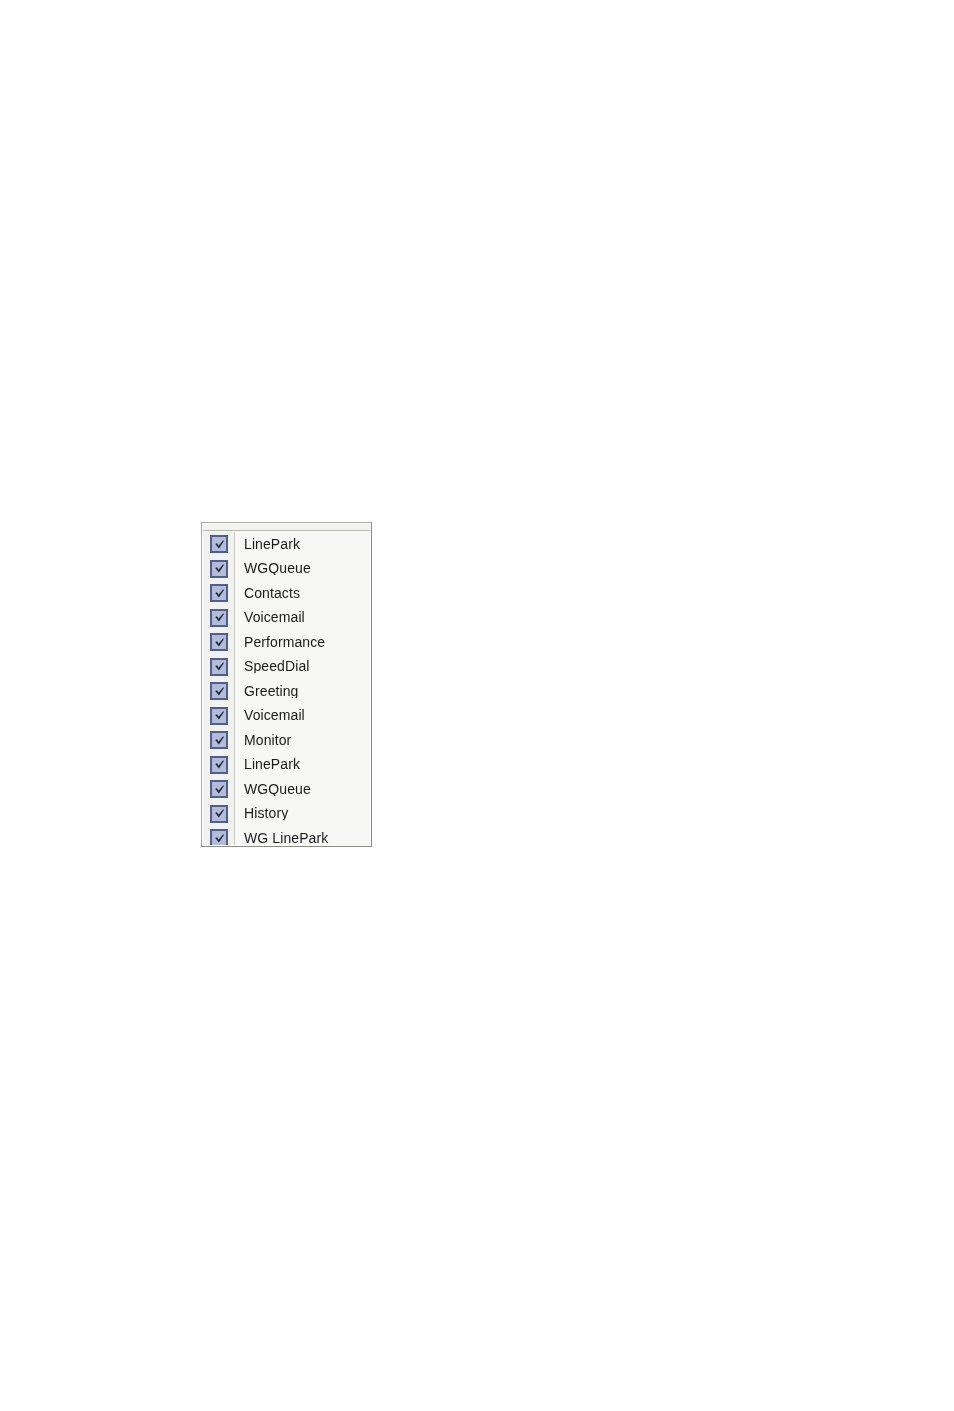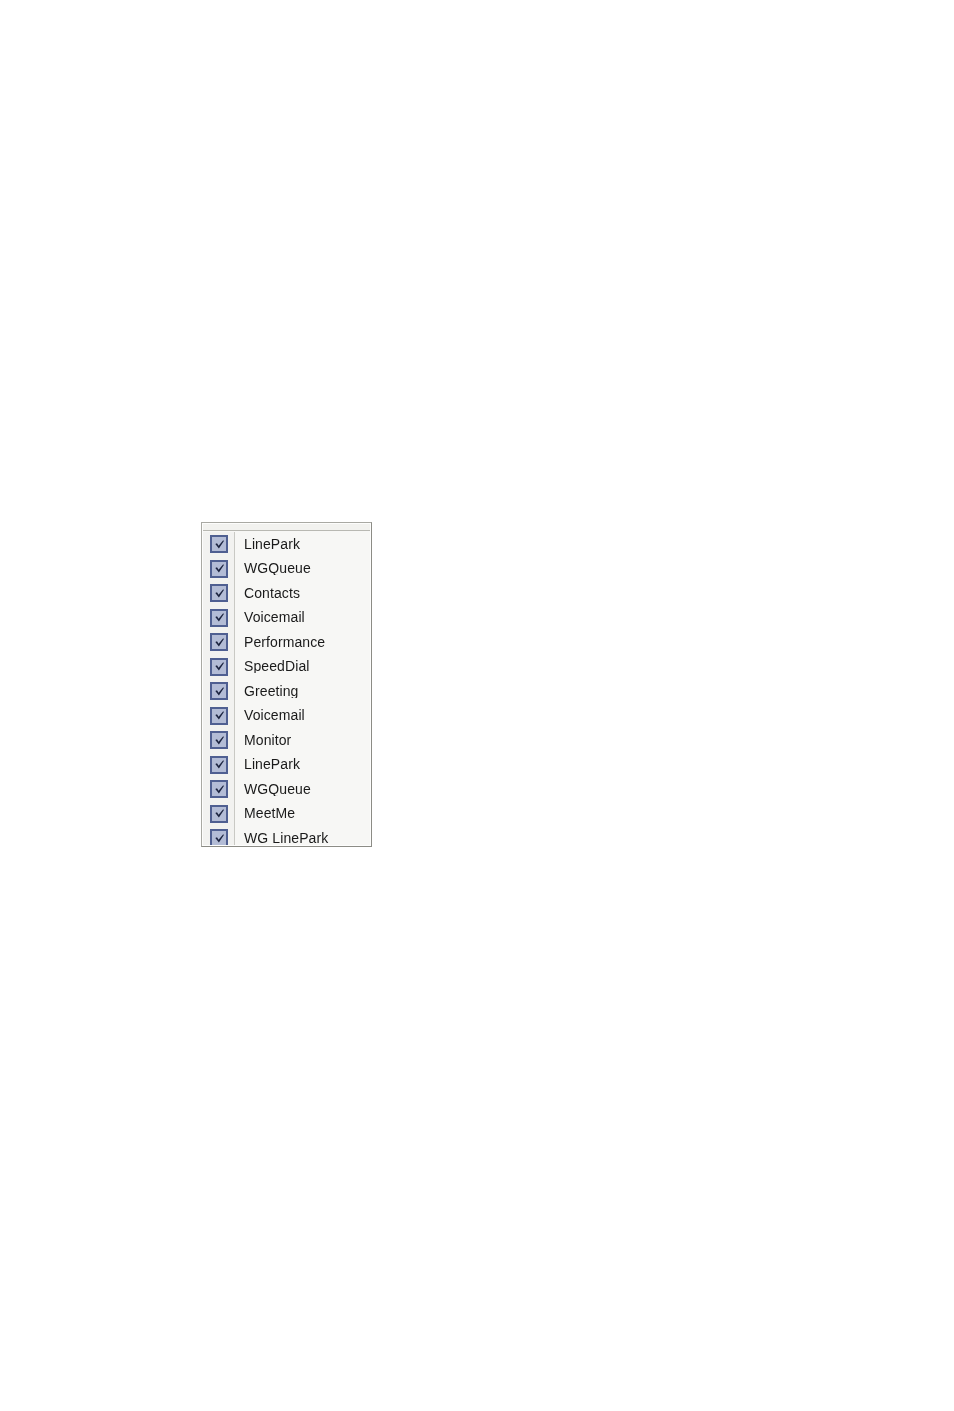--- a/index.html
+++ b/index.html
@@ -271,21 +271,21 @@
           <div class="row">
     <div class="cell-check">
       <span class="checkbox">
         <span class="tick">
           <svg viewBox="0 0 11 11" width="11" height="11" aria-hidden="true">
             <path d="M1.3 5.0 L3.0 4.2 L4.6 6.8 L9.2 1.2 L9.9 1.9 L4.9 9.4 Z" fill="#1c2440"></path>
           </svg>
         </span>
       </span>
     </div>
-    <div class="cell-label">MeetMe</div>
+    <div class="cell-label">History</div>
   </div>
           <div class="row">
     <div class="cell-check">
       <span class="checkbox">
         <span class="tick">
           <svg viewBox="0 0 11 11" width="11" height="11" aria-hidden="true">
             <path d="M1.3 5.0 L3.0 4.2 L4.6 6.8 L9.2 1.2 L9.9 1.9 L4.9 9.4 Z" fill="#1c2440"></path>
           </svg>
         </span>
       </span>

